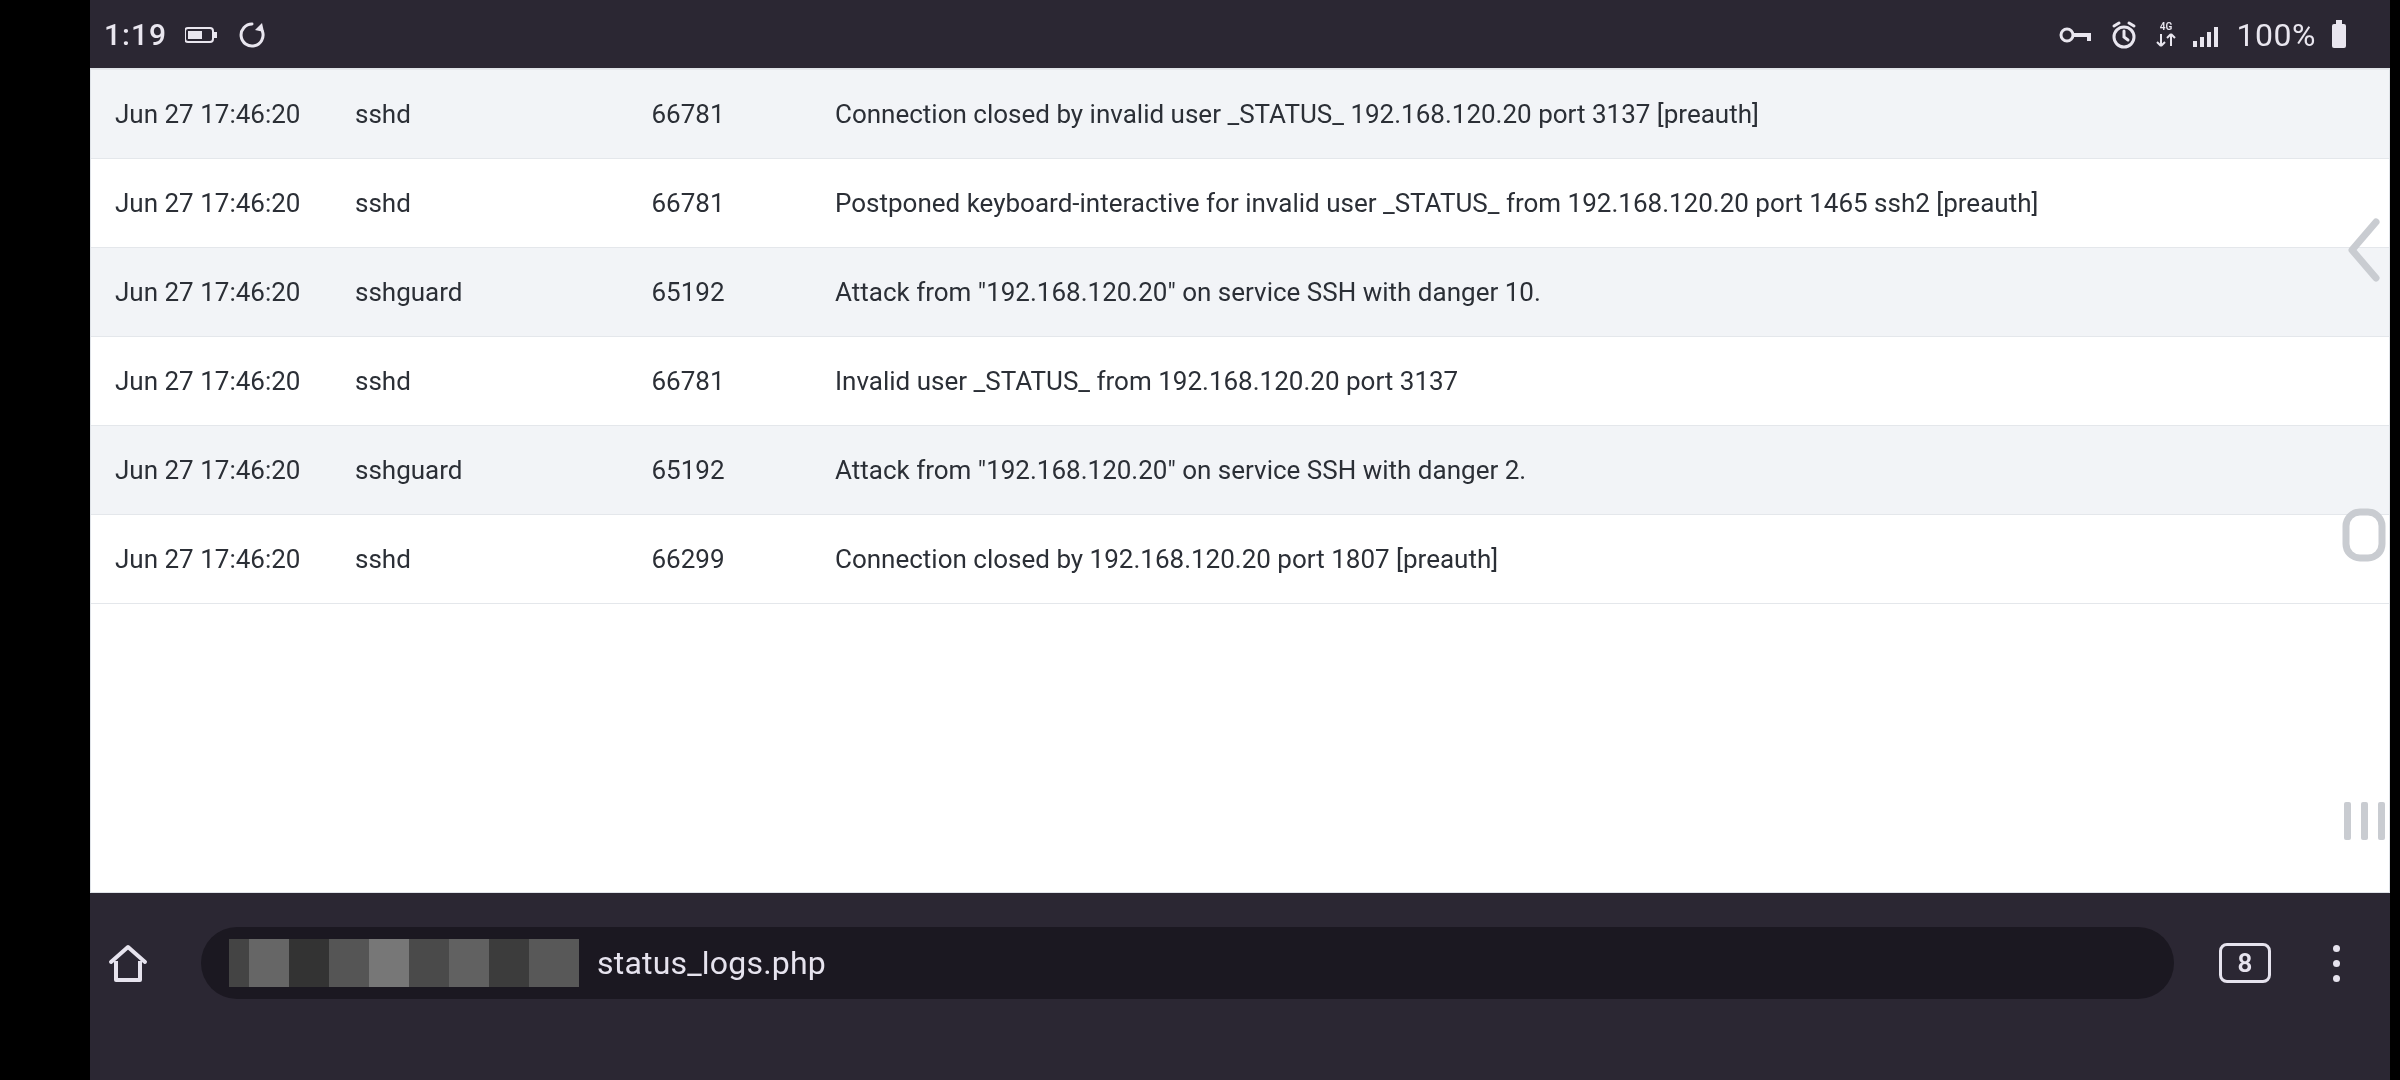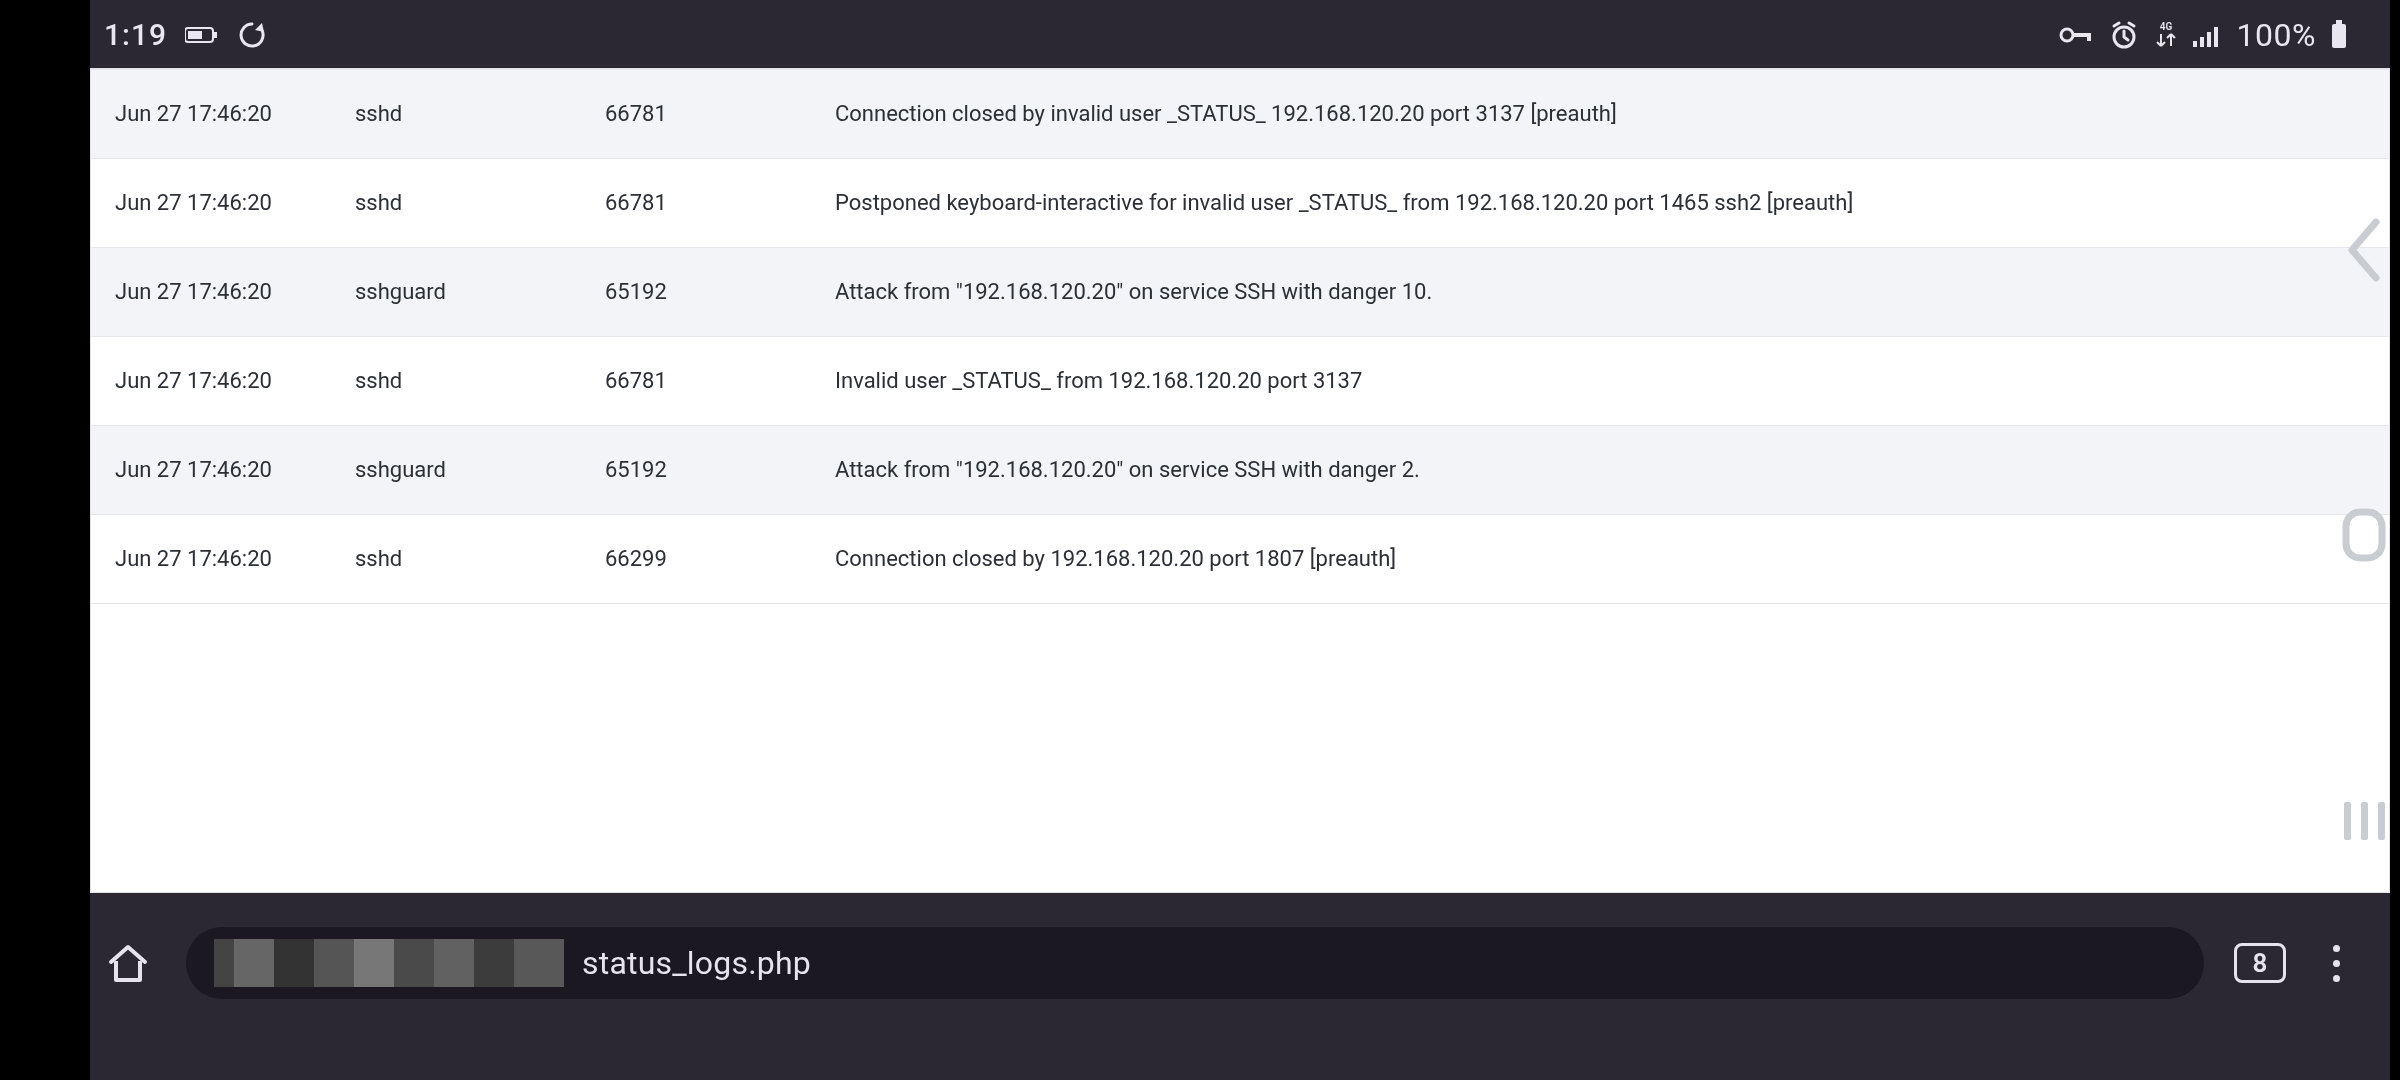--- a/index.html
+++ b/index.html
@@ -53,26 +53,26 @@
   .log-table col.col-pid    { width: 230px; }
   .log-table col.col-msg    { width: auto; }
   .log-table tr { }
   .log-table tr.odd  td { background: #f2f4f7; }
   .log-table tr.even td { background: #ffffff; }
   .log-table td {
     border-top: 1px solid #e4e7eb;
     border-bottom: 1px solid #e4e7eb;
     padding: 18px 14px 18px 24px;
     color: #2b2f36;
-    font-size: 22px;
+    font-size: 26px;
     line-height: 52px;
     vertical-align: top;
     overflow-wrap: break-word;
   }
-  .log-table td.col-pid { text-align: left; padding-right: 40px; }
+  .log-table td.col-pid { text-align: center; padding-right: 40px; }
   .log-table td.col-msg { padding-right: 30px; }
 
   
   .pixelated {
     width: 350px; height: 48px;
     display: inline-block;
     background:
       linear-gradient(90deg,#444 0 20px,#666 20px 60px,#333 60px 100px,#555 100px 140px,#777 140px 180px,#4a4a4a 180px 220px,#616161 220px 260px,#3c3c3c 260px 300px,#585858 300px 350px);
     filter: blur(0.3px);
   }
@@ -85,21 +85,21 @@
     bottom: 0;
     height: 187px;
     background: #2b2733;
     display: flex;
     flex-direction: column;
   }
   .bb-spacer-top { height: 26px; }
   .bb-row {
     display: flex;
     align-items: center;
-    gap: 30px;
+    gap: 45px;
     padding: 0 34px 0 10px;
     height: 88px;
   }
   .bb-home { width: 56px; display:flex; align-items:center; justify-content:center; }
   .addressbar {
     flex: 1;
     height: 72px;
     background: #1b1821;
     border-radius: 36px;
     display: flex;

